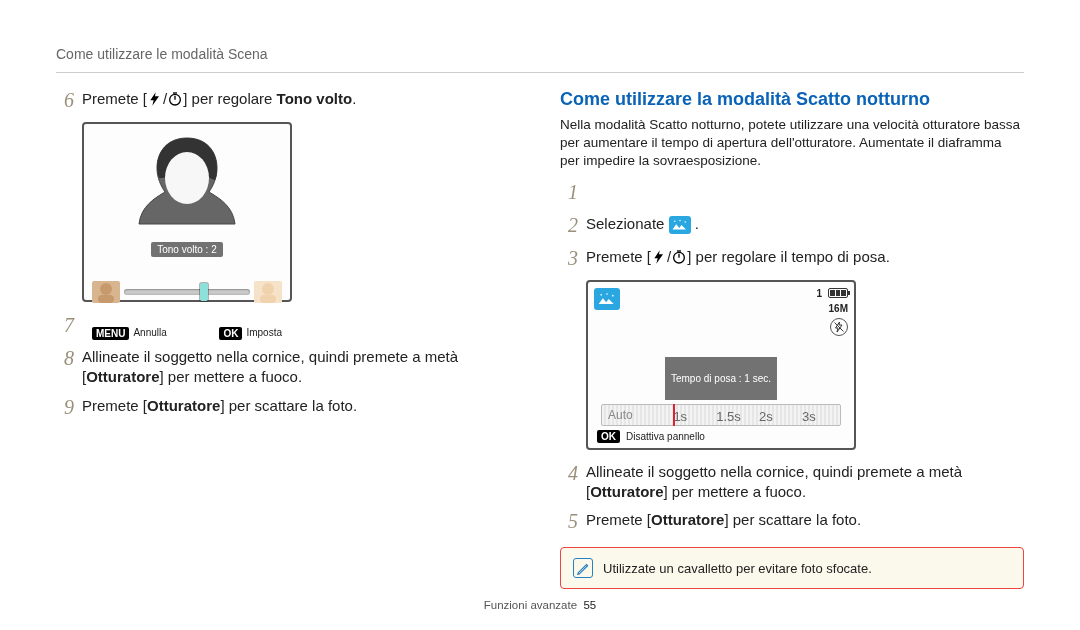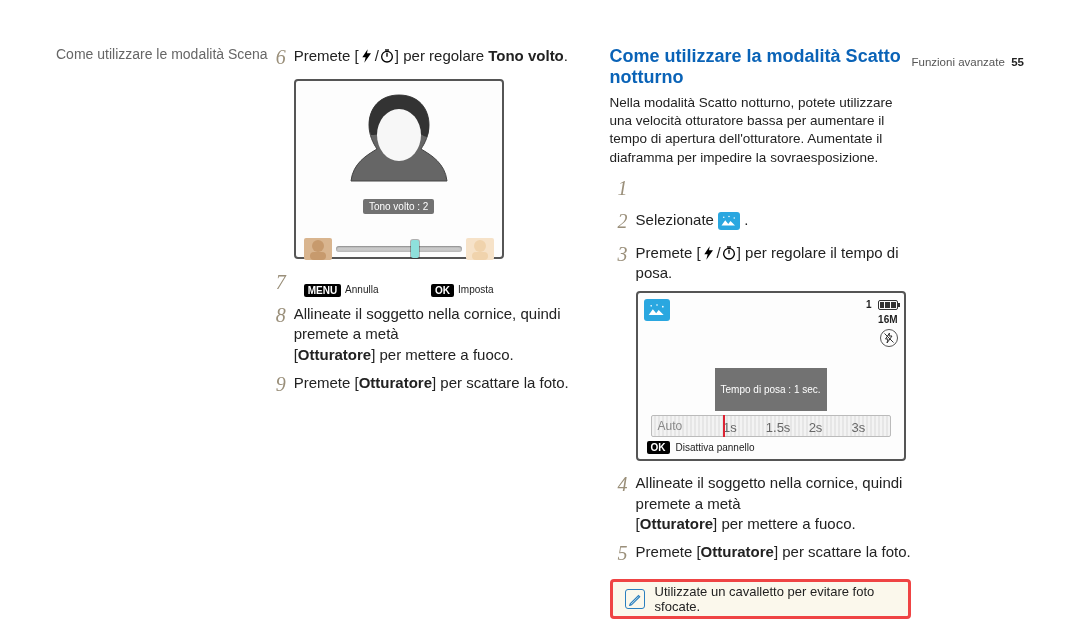--- a/index.html
+++ b/index.html
@@ -1,17 +1,17 @@
 <!DOCTYPE html>
 <html><head>
 <meta charset="utf-8">
 <style>
   * { box-sizing: border-box; margin: 0; padding: 0; }
   html, body { width: 1080px; height: 630px; background: #fff; font-family: "Segoe UI", Arial, sans-serif; color: #222; }
-  .page { width: 1080px; height: 630px; padding: 46px 56px 20px 56px; display: flex; flex-direction: row; position: relative; }
+  .page { width: 1080px; height: 630px; padding: 46px 56px 20px 56px; display: flex; flex-direction: column; position: relative; }
   .page-header { font-size: 14px; color: #666; margin-bottom: 4px; }
   .header-rule { border: none; border-top: 1px solid #ccc; margin: 6px 0 16px 0; }
   .cols { display: flex; gap: 40px; flex: 1; }
   .col { flex: 1; min-width: 0; }
   .section-title { color: #0a63b7; font-size: 18px; font-weight: 600; margin-bottom: 6px; }
   .intro { font-size: 13.5px; line-height: 1.35; margin-bottom: 10px; }
   .step { display: flex; gap: 8px; margin-bottom: 8px; font-size: 15px; line-height: 1.35; align-items: flex-start; }
   .step-num { font-style: italic; color: #9a8f7a; font-family: Georgia, "Times New Roman", serif; font-size: 20px; min-width: 18px; text-align: right; margin-top: -2px; }
   .step-text { flex: 1; }
   .step-text .bold { font-weight: 700; }
@@ -38,25 +38,25 @@
   .ss-right .flash-ind { width: 18px; height: 18px; border: 1px solid #555; border-radius: 50%; display: flex; align-items: center; justify-content: center; }
   .ss-right .mode-badge { position: absolute; top: 6px; left: 6px; width: 26px; height: 22px; border-radius: 3px; background: #2aa7e0; display: flex; align-items: center; justify-content: center; }
   .ss-right .center-area { flex: 1; }
   .timing-label { align-self: center; background: rgba(0,0,0,0.55); color: #fff; font-size: 10px; padding: 16px 6px; border-radius: 0; margin-bottom: 2px; }
   .ruler { height: 22px; margin: 2px 8px 2px 8px; border: 1px solid #bbb; border-radius: 2px; display: flex; align-items: center; position: relative; background: repeating-linear-gradient(90deg,#f3f3f3 0 2px,#e6e6e6 2px 4px); }
   .ruler .auto { position: absolute; left: 6px; font-size: 12px; color: #888; }
   .ruler .tick { position: absolute; font-size: 13px; color: #666; top: 4px; }
   .ruler .pointer { position: absolute; top: -1px; bottom: -1px; width: 2px; background: #d23; }
   .ss-right .bot { display: flex; align-items: center; gap: 6px; font-size: 10px; padding: 2px 4px 0 4px; }
   
-  .tip-box { border: 3px solid #ef4444; background: #fbf8ec; border-radius: 4px; padding: 2px 12px; display: flex; gap: 10px; align-items: center; margin-top: 12px; }
+  .tip-box { border: 1px solid #ef4444; background: #fbf8ec; border-radius: 4px; padding: 10px 12px; display: flex; gap: 10px; align-items: center; margin-top: 12px; }
   .tip-icon { width: 20px; height: 20px; border: 1.5px solid #2a7fbf; border-radius: 3px; display: flex; align-items: center; justify-content: center; color: #2a7fbf; flex: none; }
   .tip-text { font-size: 13px; }
   .footer { text-align: center; font-size: 11.5px; color: #555; margin-top: 10px; }
-  .footer .pg { font-weight: 700; color: #222; }
+  .footer .pg { font-weight: 400; color: #222; }
   
   .scene-inline { display:inline-flex; width:22px; height:18px; background:#2aa7e0; border-radius:3px; vertical-align:-3px; align-items:center; justify-content:center; }
   
   .battery { width: 20px; height: 10px; border: 1px solid #333; border-radius: 2px; position: relative; display: inline-block; }
   .battery::after { content:""; position:absolute; right:-3px; top:2px; width:2px; height:4px; background:#333; }
   .battery .fill { display:flex; height:100%; padding:1px; gap:1px; }
   .battery .fill i { flex:1; background:#333; display:block; }
 </style>
 </head>
 <body>

